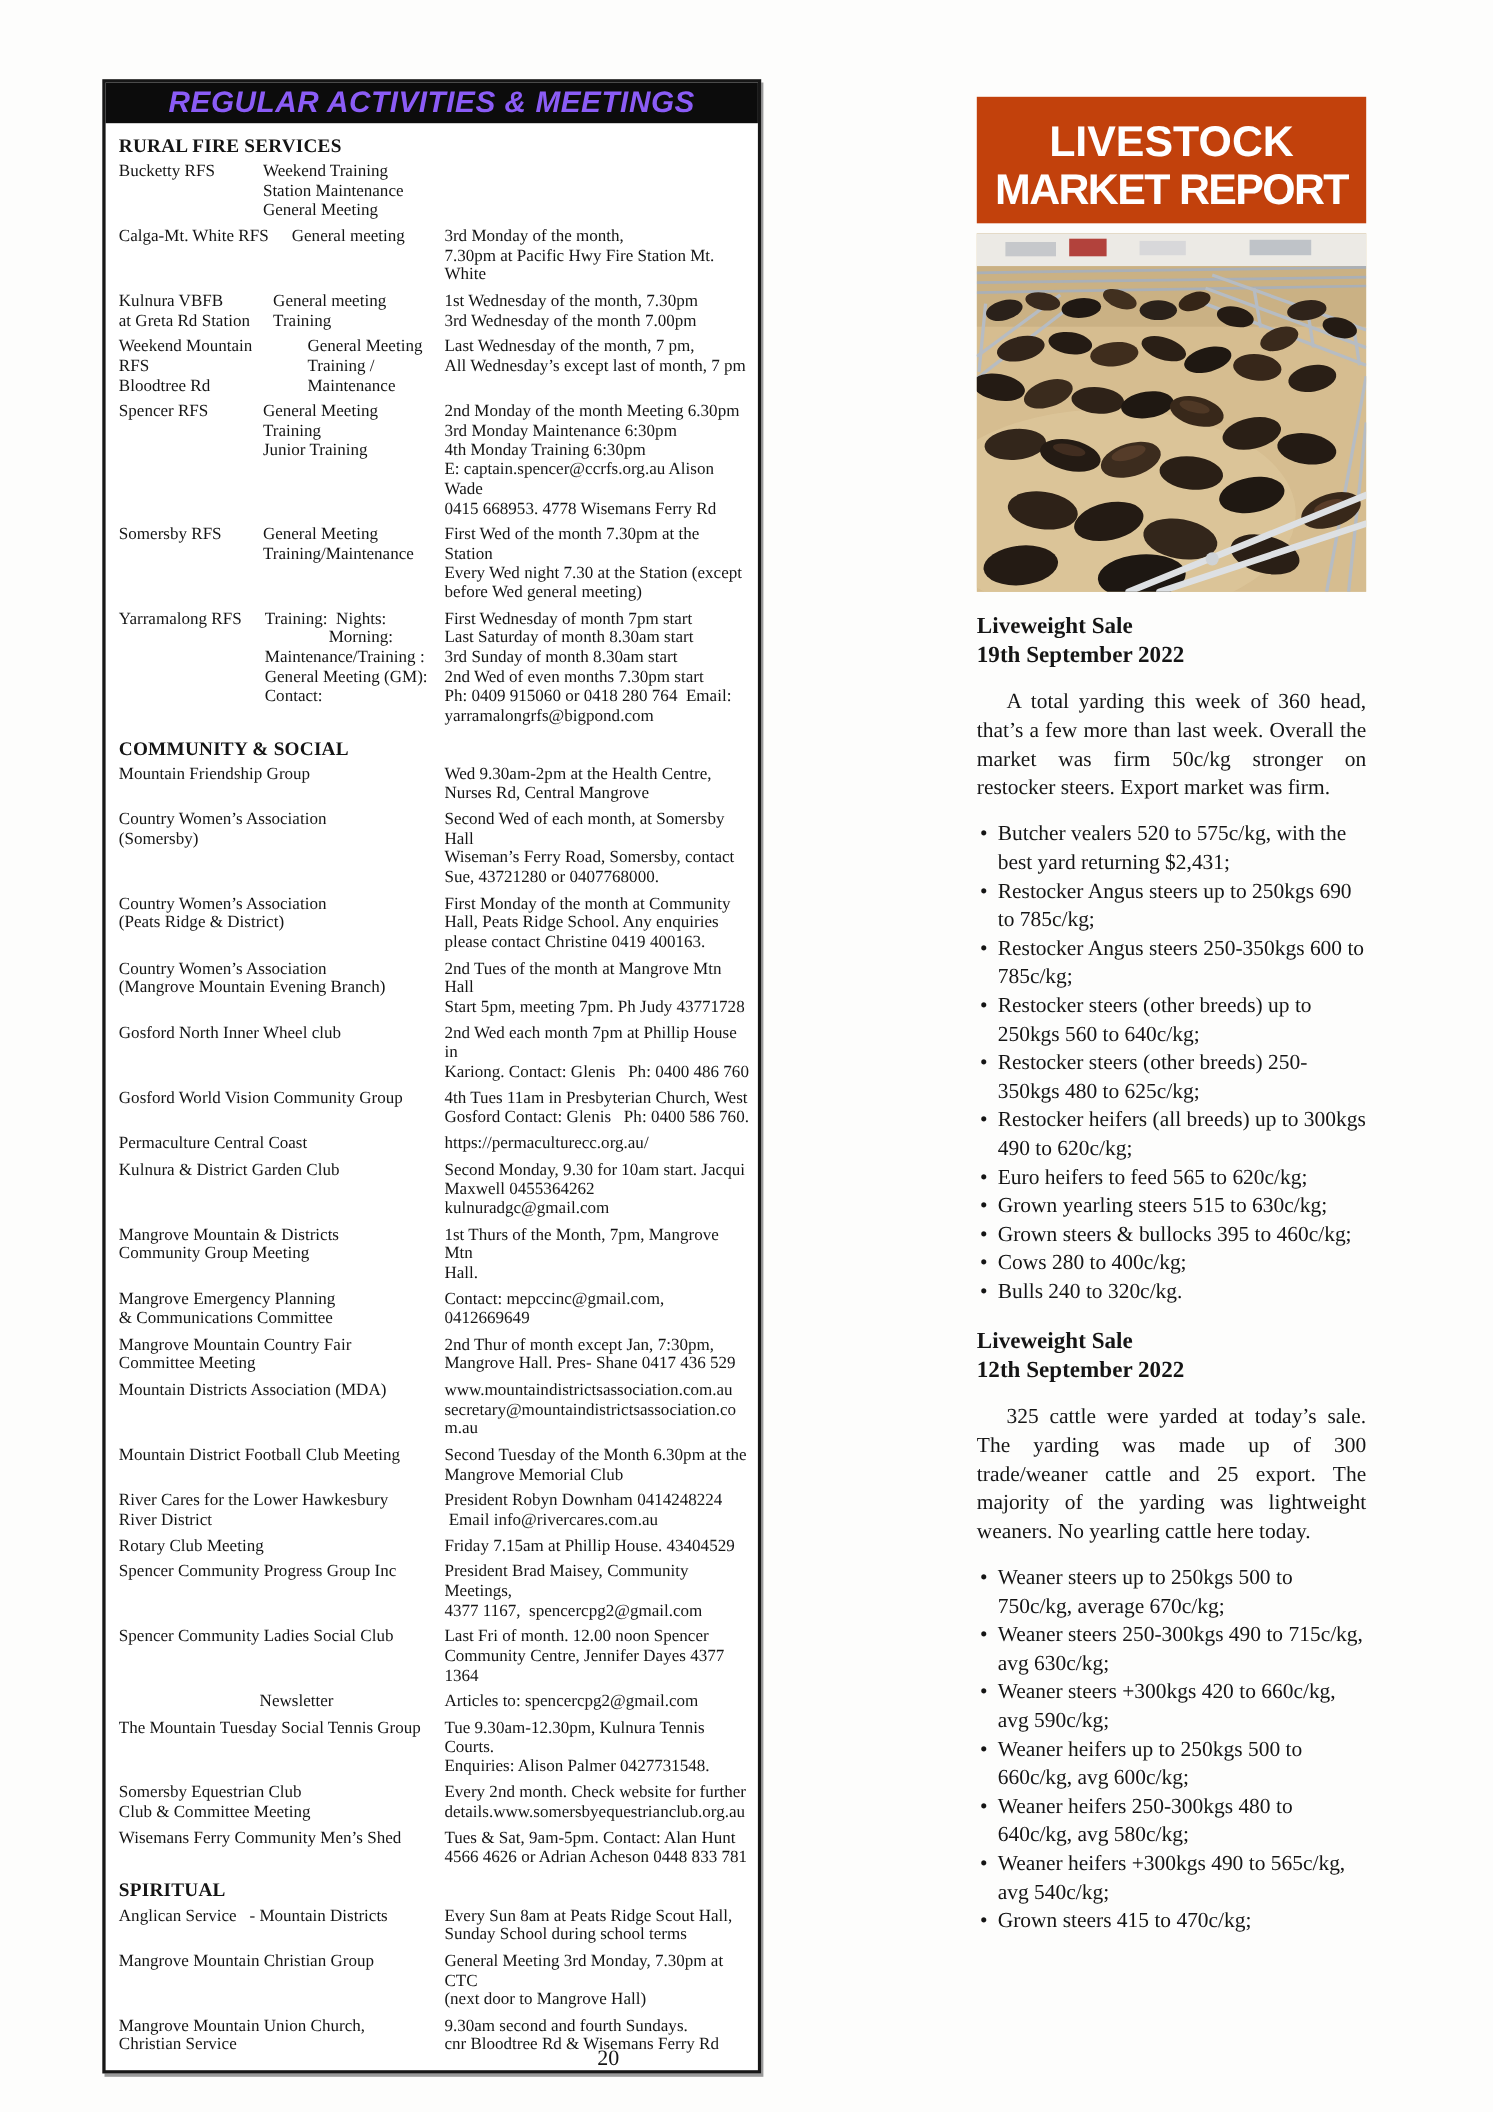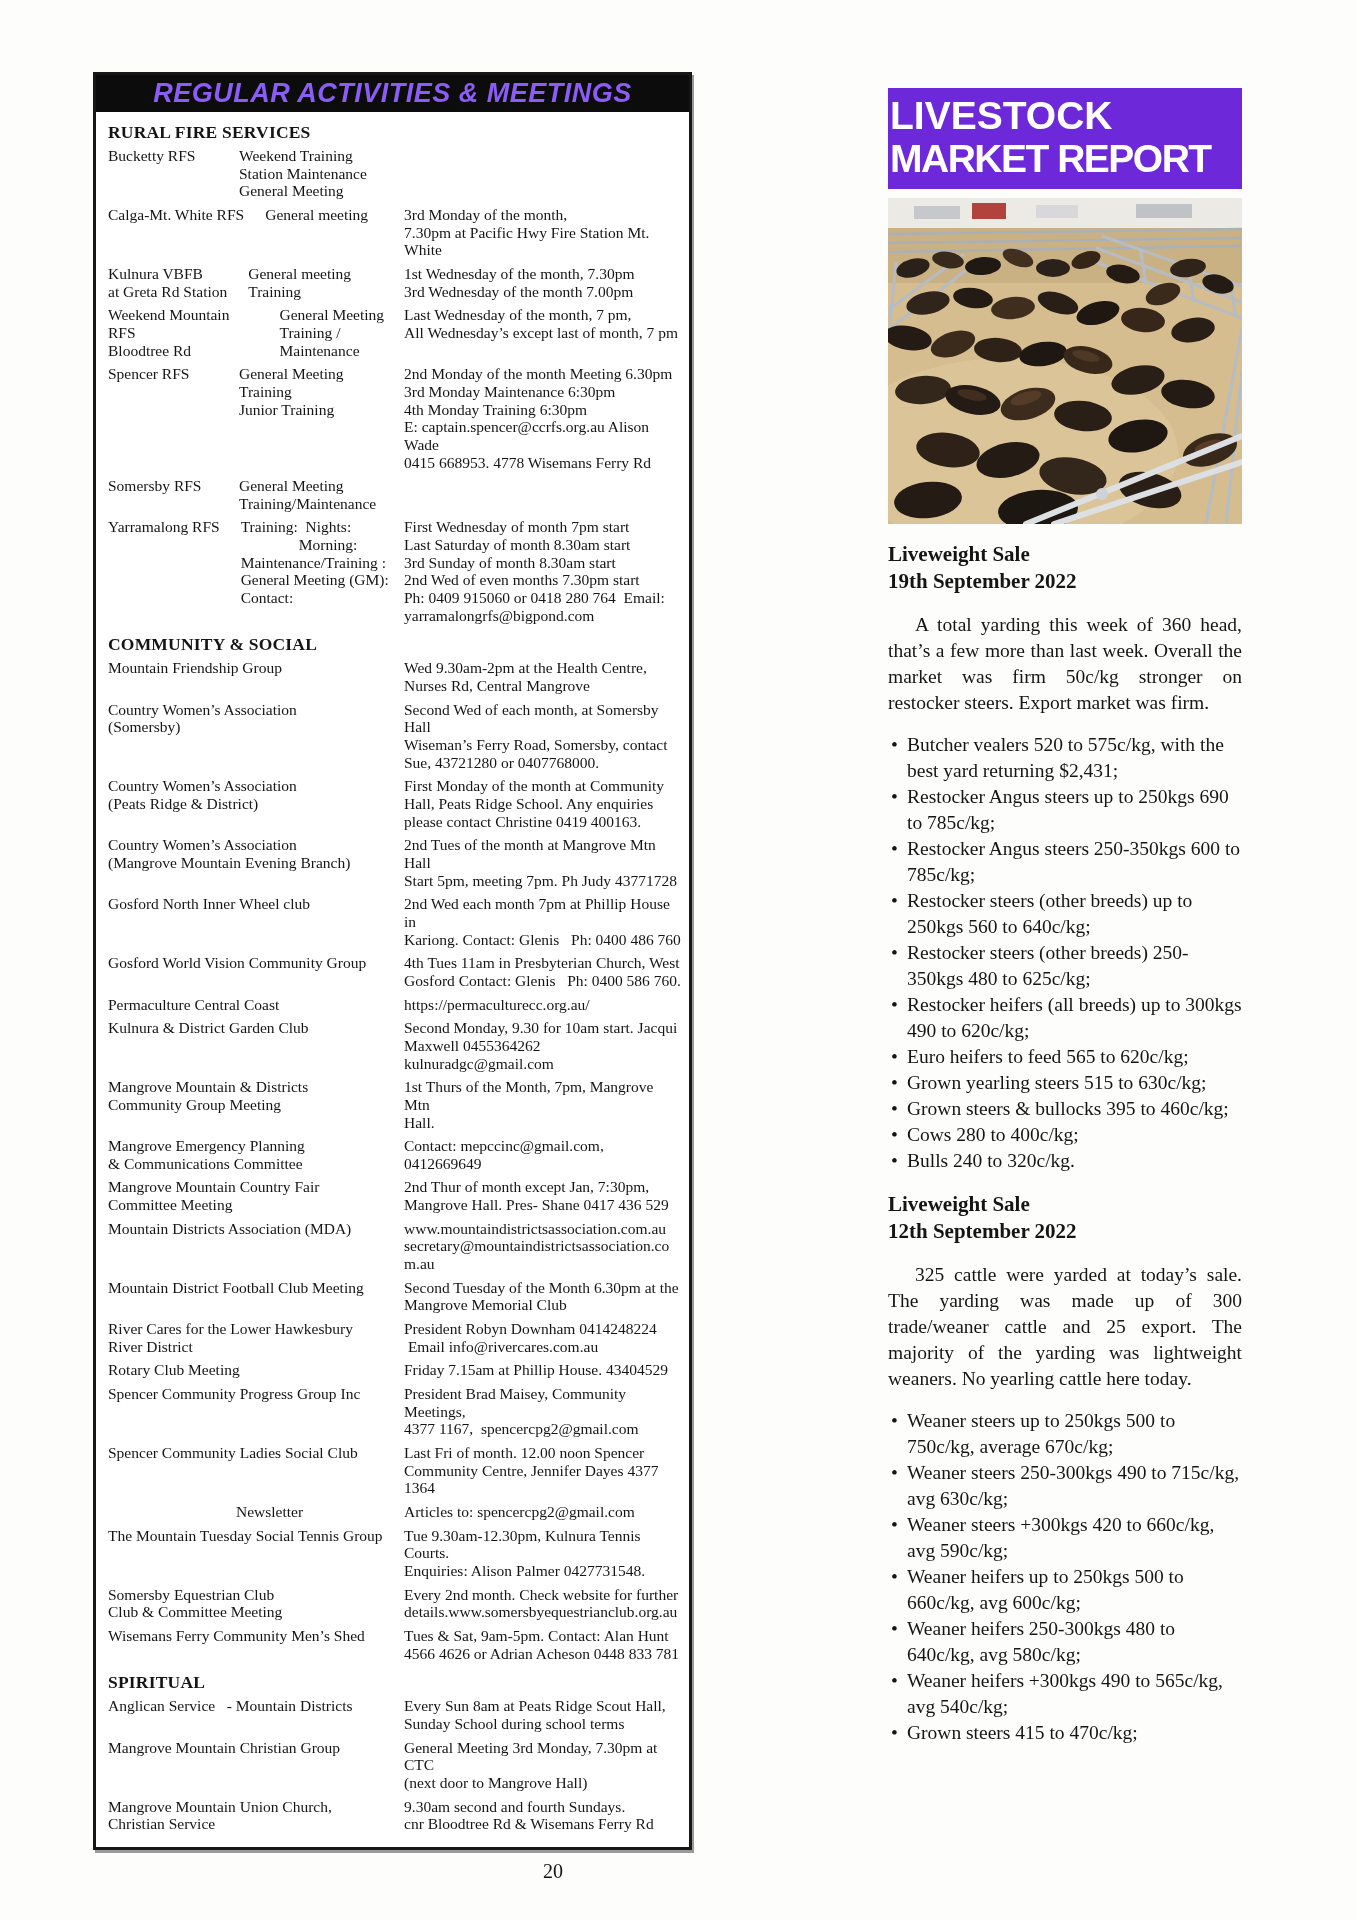--- a/index.html
+++ b/index.html
@@ -29,21 +29,21 @@
     display:grid;grid-template-columns:292px 1fr;column-gap:4px;
     margin:0 0 6px;font-size:15.5px;line-height:1.14;white-space:pre-wrap;
   }
   .cell-left.has-type{display:grid;grid-template-columns:minmax(110px,max-content) auto;column-gap:21px;align-items:start}
   .row.indent .org-name{padding-left:128px}
   .cell-details{overflow-wrap:anywhere}
   .page-number{position:absolute;left:93px;top:1860px;width:920px;text-align:center;font-size:20px}
   
   .right-col{position:absolute;left:888px;top:88px;width:354px}
   .right-title{
-    background:#6d28d9;color:#fff;text-align:left;padding:6px 2px 9px;
+    background:#c2410c;color:#fff;text-align:center;padding:20px 2px 9px;
     font-family:"Liberation Sans",sans-serif;font-weight:700;
   }
   .right-title .l1{display:block;font-size:39px;line-height:43px}
   .right-title .l2{display:block;font-size:39px;line-height:43px;letter-spacing:-1.5px}
   .photo{margin-top:9px;width:354px;height:326px;display:block;background:#d8c094}
   .report-heading{font-weight:700;font-size:21px;line-height:27px;margin:17px 0 0}
   .report-intro{font-size:19.5px;line-height:26px;text-align:justify;text-indent:27px;margin:17px 0 0}
   .bullets{list-style:none;margin:16px 0 0;padding:0;font-size:19.5px;line-height:26px}
   .bullets li{padding-left:19px;position:relative}
   .bullets li::before{content:"\2022";position:absolute;left:3px}
@@ -71,21 +71,23 @@
 Training / Maintenance</span></div><div class="cell-details">Last Wednesday of the month, 7 pm,
 All Wednesday’s except last of month, 7 pm</div></div>
       <div class="row"><div class="cell-left has-type"><span class="org-name">Spencer RFS</span><span class="org-type">General Meeting
 Training
 Junior Training</span></div><div class="cell-details">2nd Monday of the month Meeting 6.30pm
 3rd Monday Maintenance 6:30pm
 4th Monday Training 6:30pm
 E: captain.spencer@ccrfs.org.au Alison Wade
 0415 668953. 4778 Wisemans Ferry Rd</div></div>
       <div class="row"><div class="cell-left has-type"><span class="org-name">Somersby RFS</span><span class="org-type">General Meeting
-Training/Maintenance</span></div></div>
+Training/Maintenance</span></div><div class="cell-details">First Wed of the month 7.30pm at the Station
+Every Wed night 7.30 at the Station (except
+before Wed general meeting)</div></div>
       <div class="row"><div class="cell-left has-type"><span class="org-name">Yarramalong RFS</span><span class="org-type">Training:  Nights:
                Morning:
 Maintenance/Training :
 General Meeting (GM):
 Contact:</span></div><div class="cell-details">First Wednesday of month 7pm start
 Last Saturday of month 8.30am start
 3rd Sunday of month 8.30am start
 2nd Wed of even months 7.30pm start
 Ph: 0409 915060 or 0418 280 764  Email:
 yarramalongrfs@bigpond.com</div></div>

